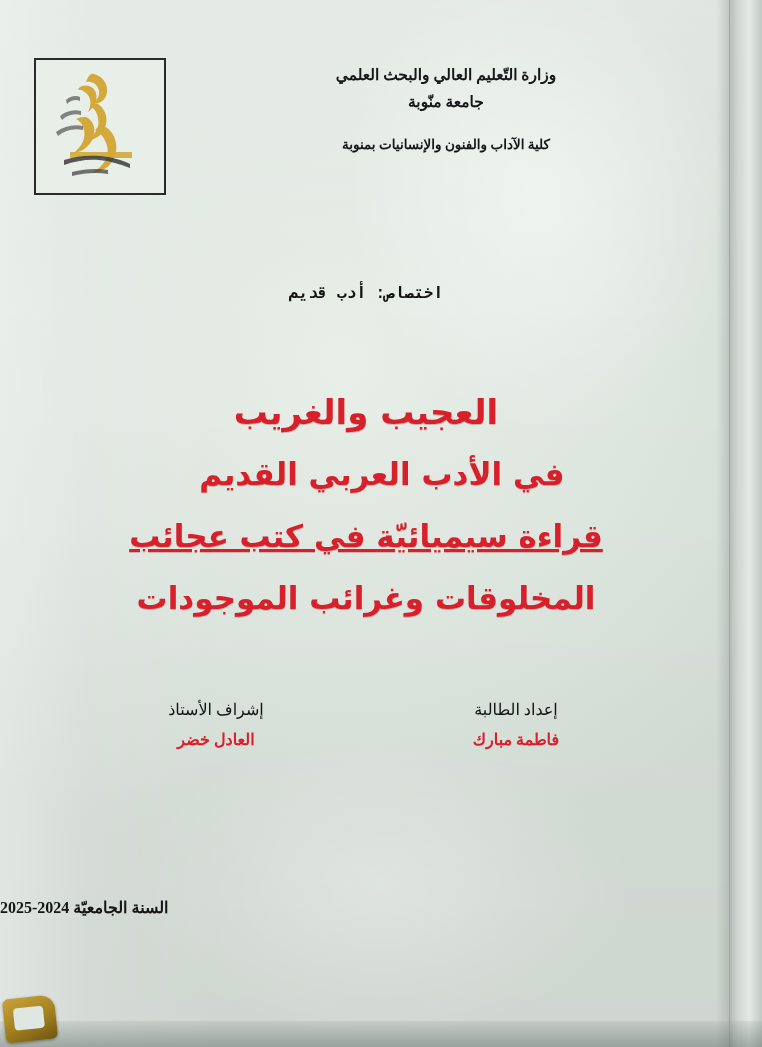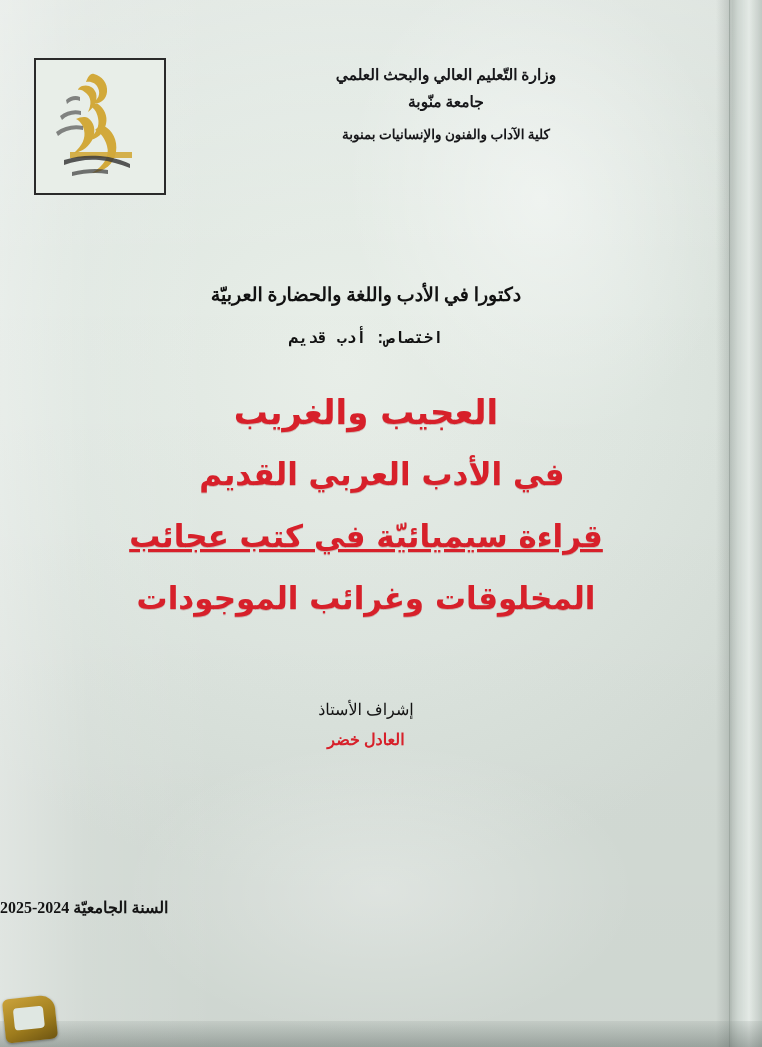--- a/index.html
+++ b/index.html
@@ -115,21 +115,21 @@
     padding-top: 8px;
     padding-left: 20px;
   }
   .univ-lines div {
     font-family: "Liberation Serif", serif;
     font-weight: bold;
     color: #17171a;
     letter-spacing: 0px;
   }
   .u1 { font-size: 15.5px; margin-bottom: 9px; }
-  .u2 { font-size: 15.5px; margin-bottom: 15px; }
+  .u2 { font-size: 15.5px; margin-bottom: 25px; }
   .u3 { font-size: 13.5px; }
 
   .logo-box {
     width: 132px;
     height: 137px;
     border: 2px solid #2a2a2a;
     background: #e6ece7;
     position: relative;
     margin-right: 8px;
     box-sizing: border-box;
@@ -249,33 +249,36 @@
 
       <div class="univ-lines">
         <div class="u1">وزارة التّعليم العالي والبحث العلمي</div>
         <div class="u2">جامعة منّوبة</div>
         <div class="u3">كلية الآداب والفنون والإنسانيات بمنوبة</div>
       </div>
 
     </div>
 
     <div class="degree-block">
-      <div class="degree">دكتورا في الأدب واللغة والحضارة العربيّة</div>
       <div class="specialty">اختصاص: أدب قديم</div>
     </div>
 
     <div class="title-block">
       <div class="title-line t1">العجيب والغريب</div>
       <div class="title-line t2">في الأدب العربي القديم</div>
       <div class="title-line t3">قراءة سيميائيّة في كتب عجائب</div>
       <div class="title-line t4">المخلوقات وغرائب الموجودات</div>
     </div>
 
     <div class="people">
       <div class="person">
+        <div class="role">إعداد الطالبة</div>
+        <div class="name">فاطمة مبارك</div>
+      </div>
+      <div class="person">
         <div class="role">إشراف الأستاذ</div>
         <div class="name">العادل خضر</div>
       </div>
     </div>
 
     <div class="year">السنة الجامعيّة 2024-2025</div>
 
   </div>
 
   <div class="binder-shadow"></div>

